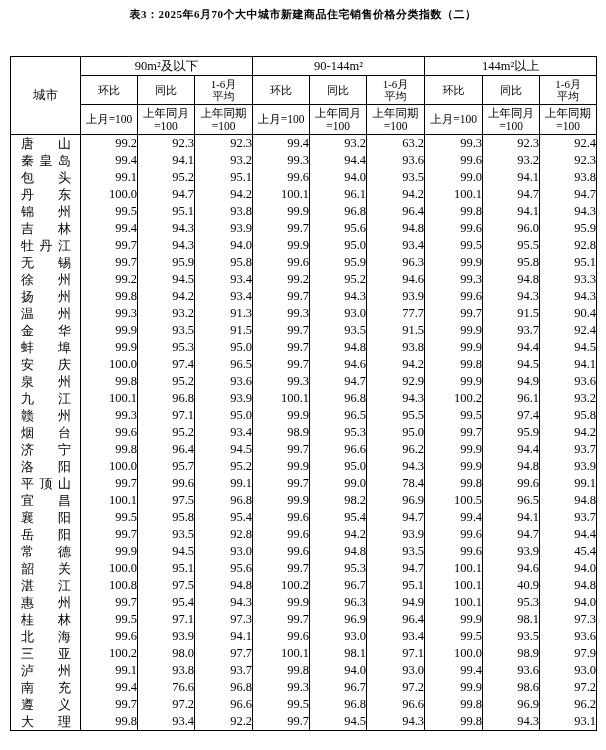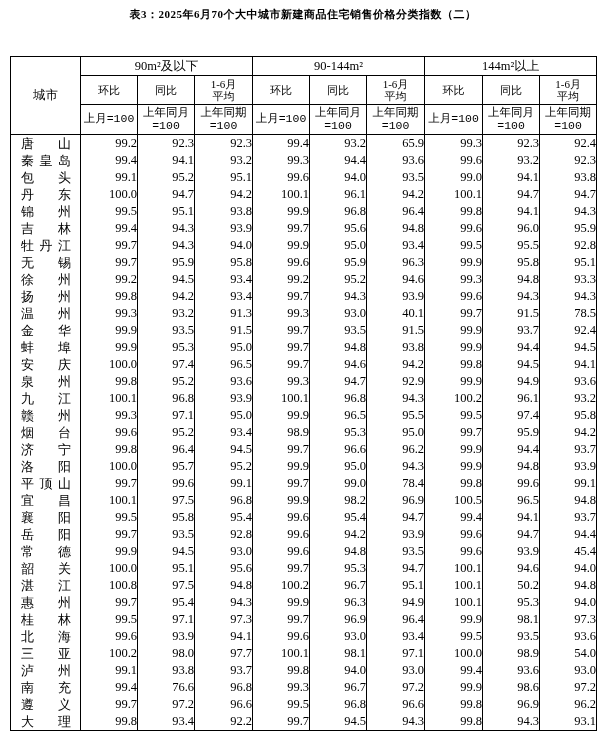--- a/index.html
+++ b/index.html
@@ -44,21 +44,21 @@
     border-left: 1px solid #000;
     border-right: 1px solid #000;
     border-top: none;
     border-bottom: none;
     padding: 0;
     vertical-align: middle;
   }
   tr.group-row { height: 19px; }
   tr.group-row th { font-size: 12.5px; margin-left: 41px; }
   tr.colhead-row { height: 29px; }
-  tr.basehead-row { height: 30px; font-family: Liberation Mono, monospace; }
+  tr.basehead-row { height: 30px; }
   .wrapcell { white-space: pre-line; line-height: 1.12; }
   tr.basehead-row th { font-size: 11.5px; }
   th.city-head { font-size: 13px; }
   tbody tr { height: 17px; }
   td.city-cell { font-size: 13px; }
   td.city-cell .city-box {
     display: flex;
     justify-content: space-between;
     padding: 0 9px 0 10px;
     line-height: 17px;
@@ -135,21 +135,21 @@
       <div class="city-box">
               <span>唐</span>
               <span>山</span>
             </div>
     </td>
     <td class="num">99.2</td>
     <td class="num">92.3</td>
     <td class="num">92.3</td>
     <td class="num">99.4</td>
     <td class="num">93.2</td>
-    <td class="num">65.9</td>
+    <td class="num">63.2</td>
     <td class="num">99.3</td>
     <td class="num">92.3</td>
     <td class="num">92.4</td>
   </tr>
 
   <tr>
     <td class="city-cell">
       <div class="city-box">
               <span>秦</span>
               <span>皇</span>
@@ -317,24 +317,24 @@
       <div class="city-box">
               <span>温</span>
               <span>州</span>
             </div>
     </td>
     <td class="num">99.3</td>
     <td class="num">93.2</td>
     <td class="num">91.3</td>
     <td class="num">99.3</td>
     <td class="num">93.0</td>
-    <td class="num">40.1</td>
+    <td class="num">77.7</td>
     <td class="num">99.7</td>
     <td class="num">91.5</td>
-    <td class="num">78.5</td>
+    <td class="num">90.4</td>
   </tr>
 
   <tr>
     <td class="city-cell">
       <div class="city-box">
               <span>金</span>
               <span>华</span>
             </div>
     </td>
     <td class="num">99.9</td>
@@ -608,21 +608,21 @@
               <span>江</span>
             </div>
     </td>
     <td class="num">100.8</td>
     <td class="num">97.5</td>
     <td class="num">94.8</td>
     <td class="num">100.2</td>
     <td class="num">96.7</td>
     <td class="num">95.1</td>
     <td class="num">100.1</td>
-    <td class="num">50.2</td>
+    <td class="num">40.9</td>
     <td class="num">94.8</td>
   </tr>
 
   <tr>
     <td class="city-cell">
       <div class="city-box">
               <span>惠</span>
               <span>州</span>
             </div>
     </td>
@@ -681,21 +681,21 @@
             </div>
     </td>
     <td class="num">100.2</td>
     <td class="num">98.0</td>
     <td class="num">97.7</td>
     <td class="num">100.1</td>
     <td class="num">98.1</td>
     <td class="num">97.1</td>
     <td class="num">100.0</td>
     <td class="num">98.9</td>
-    <td class="num">54.0</td>
+    <td class="num">97.9</td>
   </tr>
 
   <tr>
     <td class="city-cell">
       <div class="city-box">
               <span>泸</span>
               <span>州</span>
             </div>
     </td>
     <td class="num">99.1</td>

